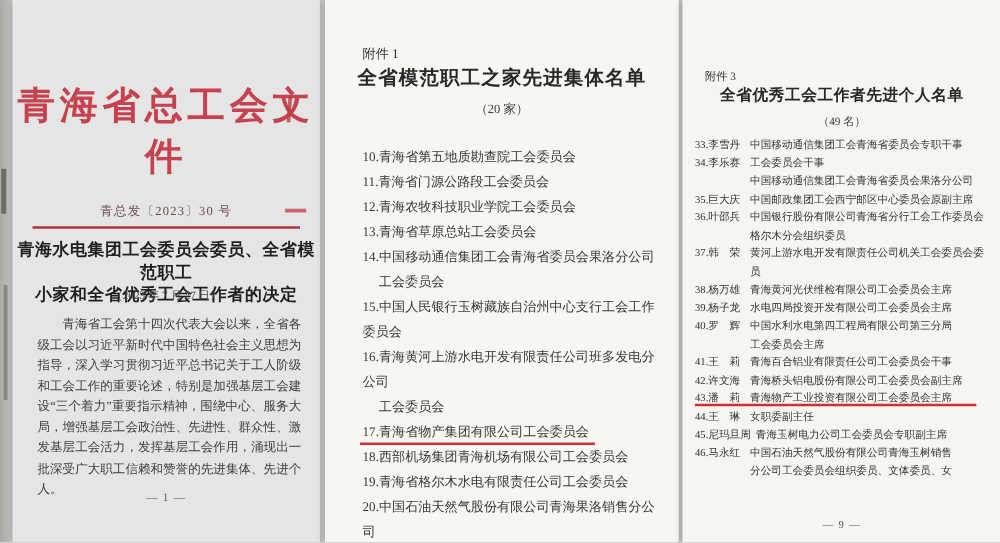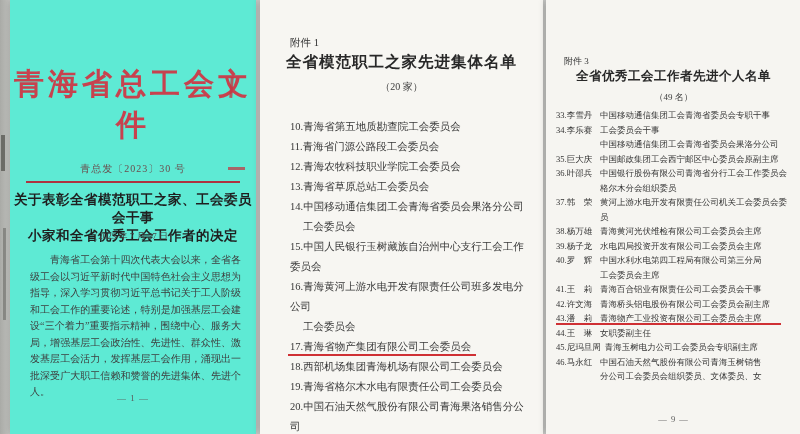--- a/index.html
+++ b/index.html
@@ -2,21 +2,21 @@
 <html><head>
 <meta charset="utf-8">
 <style>
   html,body{margin:0;padding:0;}
   .canvas{
     position:relative;width:800px;height:434px;overflow:hidden;
     background:#cdcecb;
     font-family:"Liberation Serif", serif;
   }
   .page{position:absolute;top:0;height:434px;background:#f8f7f3;box-shadow:0 0 7px rgba(40,40,40,.28);}
-  .page1{left:10px;width:246px;background:#5eead4;}
+  .page1{left:10px;width:246px;background:#e5e5e5;}
   .page2{left:260px;width:283px;background:#f7f6f2;text-decoration:underline;}
   .page3{left:546px;width:255px;background:#f6f5f1;}
 
   
   .edge-strip{position:absolute;left:0;top:0;width:10px;height:434px;
     background:linear-gradient(to right,#a9aaa6,#c6c7c3);}
   .edge-mark{position:absolute;background:#555550;opacity:.75;}
   .m1{left:1px;top:135px;width:4px;height:36px;}
   .m2{left:3px;top:228px;width:3px;height:92px;opacity:.45;}
   .seam-red-1{position:absolute;left:230px;top:77px;width:3px;height:21px;background:rgba(192,58,68,.8);transform:rotate(4deg);}
@@ -69,21 +69,21 @@
   <div class="edge-strip">
     <div class="edge-mark m1"></div>
     <div class="edge-mark m2"></div>
   </div>
 
   <div class="page page1">
     <div class="org-title">青海省总工会文件</div>
     <div class="doc-no">青总发〔2023〕30 号</div>
     <div class="red-rule"></div>
     <div class="doc-title">
-      <div>关于表彰全省模范职工之家、工会委员会干事</div>
+      <div>青海水电集团工会委员会委员、全省模范职工</div>
       <div>小家和全省优秀工会工作者的决定</div>
     </div>
     <div class="doc-date">（2023 年 7 月 27 日）</div>
     <div class="doc-body">青海省工会第十四次代表大会以来，全省各级工会以习近平新时代中国特色社会主义思想为指导，深入学习贯彻习近平总书记关于工人阶级和工会工作的重要论述，特别是加强基层工会建设“三个着力”重要指示精神，围绕中心、服务大局，增强基层工会政治性、先进性、群众性、激发基层工会活力，发挥基层工会作用，涌现出一批深受广大职工信赖和赞誉的先进集体、先进个人。</div>
     <div class="page-no">— 1 —</div>
   </div>
 
   <div class="page page2">
     <div class="att-label">附件 1</div>
     <div class="p2t">全省模范职工之家先进集体名单</div>

